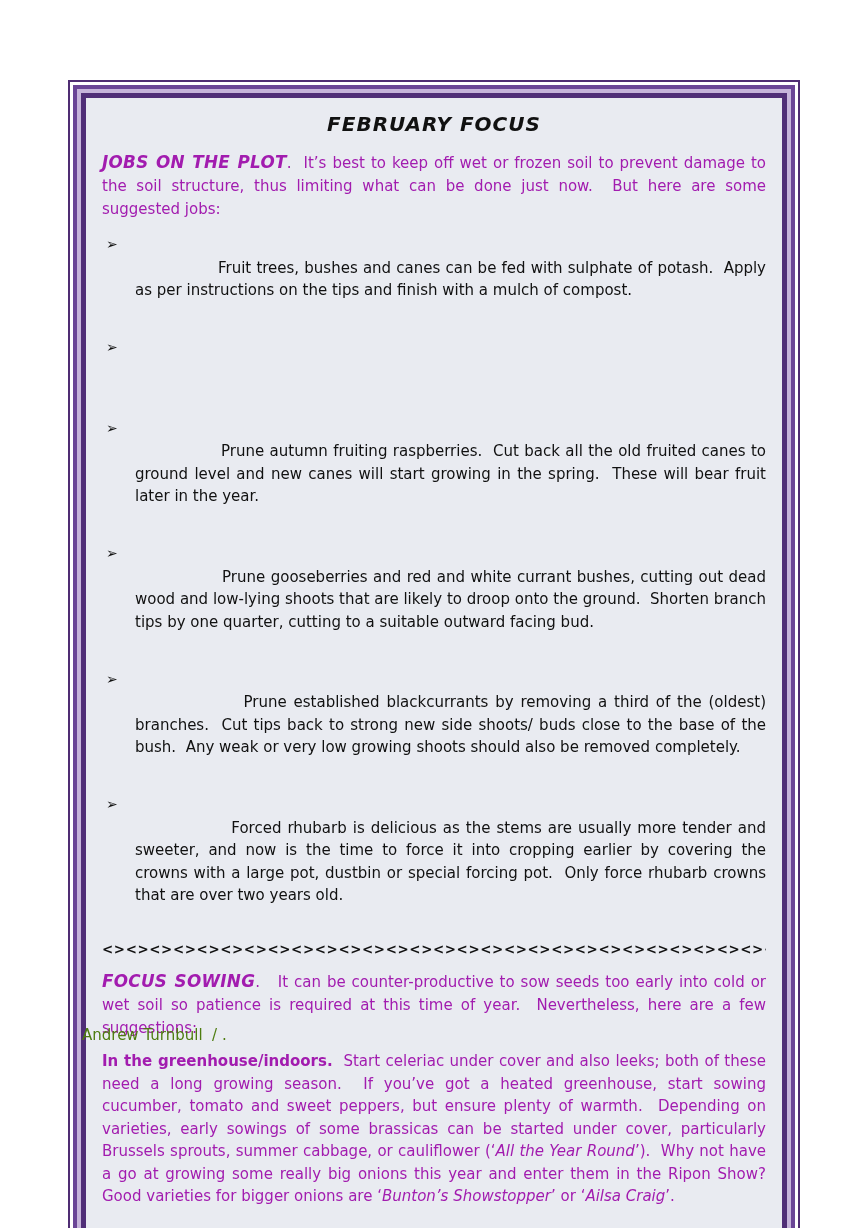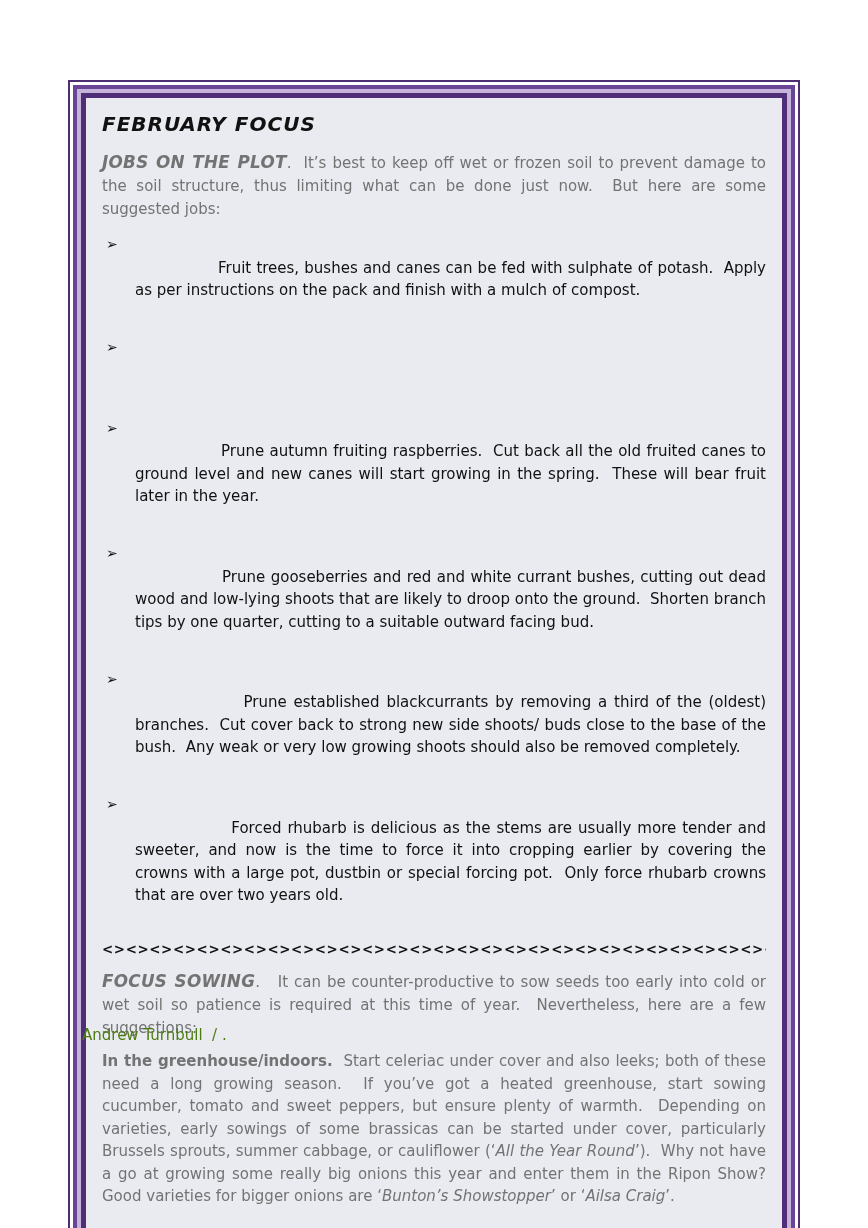--- a/index.html
+++ b/index.html
@@ -40,32 +40,32 @@
   .frame-band3 {
     border: 5px solid #502e77;
     height: 100%;
     box-sizing: border-box;
     background: #e9ebf1;
   }
   .panel-content {
     padding: 10px 16px 12px 16px;
   }
   .doc-title {
-    text-align: left;
+    text-align: center;
     font-size: 20px;
     font-weight: bold;
     font-style: italic;
     letter-spacing: 1px;
     color: #111111;
     margin: 4px 0 14px 0;
   }
   .para {
     font-size: 15px;
     line-height: 1.5;
-    color: #737373;
+    color: #a21caf;
     text-align: justify;
     white-space: pre-wrap;
     margin: 0 0 11px 0;
   }
   .b { font-weight: bold; }
   .i { font-style: italic; }
   .lead { font-size: 1.12em; letter-spacing: 0.3px; }
   ul.jobs-list {
     list-style: none;
     margin: 14px 0 4px 0;
@@ -116,33 +116,33 @@
       <div class="frame-band2">
         <div class="frame-band3">
           <div class="panel-content">
 
             <div class="doc-title">FEBRUARY FOCUS</div>
 
             <p class="para"><span class="b i lead">JOBS ON THE PLOT</span><span>.  It’s best to keep off wet or frozen soil to prevent damage to the soil structure, thus limiting what can be done just now.  But here are some suggested jobs:</span></p>
 
             <ul class="jobs-list">
               <li>
-                <span class="bullet-marker">➢</span><span>Fruit trees, bushes and canes can be fed with sulphate of potash.  Apply as per instructions on the pack and finish with a mulch of compost.</span>
+                <span class="bullet-marker">➢</span><span>Fruit trees, bushes and canes can be fed with sulphate of potash.  Apply as per instructions on the tips and finish with a mulch of compost.</span>
               </li>
               <li>
                 <span class="bullet-marker">➢</span>
               </li>
               <li>
                 <span class="bullet-marker">➢</span><span>Prune autumn fruiting raspberries.  Cut back all the old fruited canes to ground level and new canes will start growing in the spring.  These will bear fruit later in the year.</span>
               </li>
               <li>
                 <span class="bullet-marker">➢</span><span>Prune gooseberries and red and white currant bushes, cutting out dead wood and low-lying shoots that are likely to droop onto the ground.  Shorten branch tips by one quarter, cutting to a suitable outward facing bud.</span>
               </li>
               <li>
-                <span class="bullet-marker">➢</span><span>Prune established blackcurrants by removing a third of the (oldest) branches.  Cut cover back to strong new side shoots/ buds close to the base of the bush.  Any weak or very low growing shoots should also be removed completely.</span>
+                <span class="bullet-marker">➢</span><span>Prune established blackcurrants by removing a third of the (oldest) branches.  Cut tips back to strong new side shoots/ buds close to the base of the bush.  Any weak or very low growing shoots should also be removed completely.</span>
               </li>
               <li>
                 <span class="bullet-marker">➢</span><span>Forced rhubarb is delicious as the stems are usually more tender and sweeter, and now is the time to force it into cropping earlier by covering the crowns with a large pot, dustbin or special forcing pot.  Only force rhubarb crowns that are over two years old.</span>
               </li>
             </ul>
 
             <div class="divider">&lt;&gt;&lt;&gt;&lt;&gt;&lt;&gt;&lt;&gt;&lt;&gt;&lt;&gt;&lt;&gt;&lt;&gt;&lt;&gt;&lt;&gt;&lt;&gt;&lt;&gt;&lt;&gt;&lt;&gt;&lt;&gt;&lt;&gt;&lt;&gt;&lt;&gt;&lt;&gt;&lt;&gt;&lt;&gt;&lt;&gt;&lt;&gt;&lt;&gt;&lt;&gt;&lt;&gt;&lt;&gt;&lt;&gt;&lt;&gt;&lt;&gt;&lt;&gt;&lt;&gt;&lt;&gt;&lt;&gt;&lt;&gt;&lt;&gt;&lt;&gt;&lt;&gt;&lt;&gt;&lt;&gt;&lt;&gt;&lt;&gt;&lt;&gt;&lt;&gt;&lt;&gt;</div>
 
             <p class="para"><span class="b i lead">FOCUS SOWING</span><span>.   It can be counter-productive to sow seeds too early into cold or wet soil so patience is required at this time of year.  Nevertheless, here are a few suggestions:</span></p>
 

